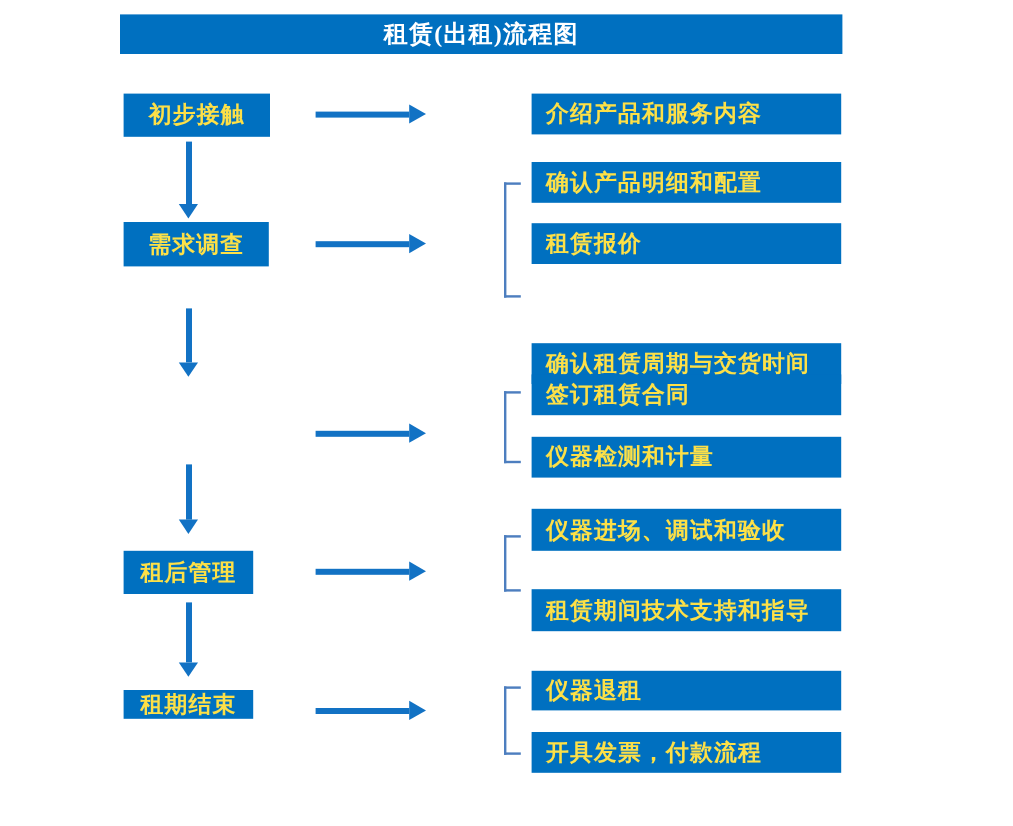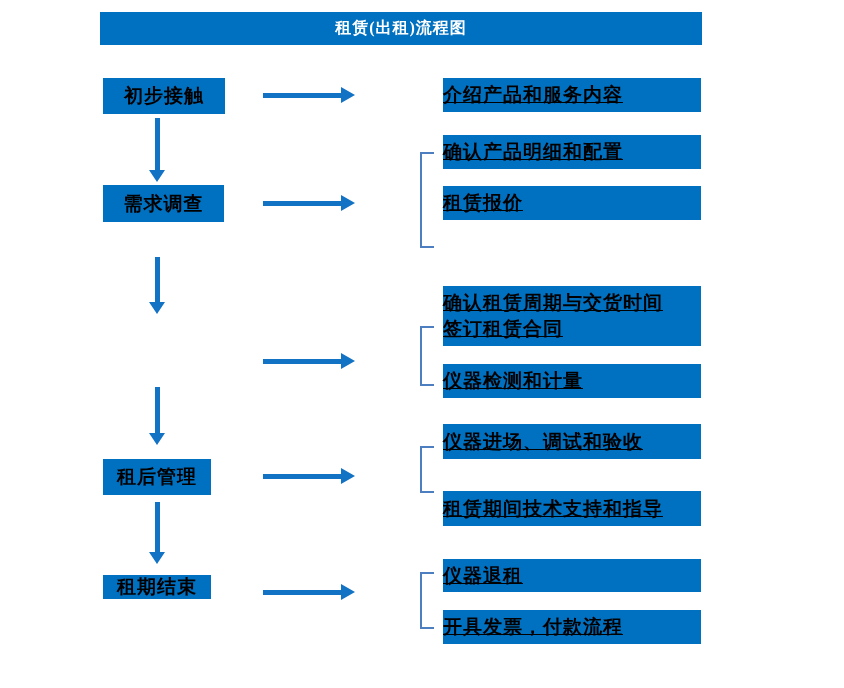--- a/index.html
+++ b/index.html
@@ -6,35 +6,35 @@
   .canvas{
     position:relative;
     width:844px;height:688px;
     background:#ffffff;
     font-family:"Liberation Serif","DejaVu Serif",serif;
     overflow:hidden;
   }
   .bluebox{
     position:absolute;
     background:#0070C0;
-    color:#000000;
+    color:#fde047;
     font-weight:bold;
     font-size:19px;
     display:flex;
     align-items:center;
     box-sizing:border-box;
     letter-spacing:1px;
   }
   .leftbox{justify-content:center;}
-  .rightbox{justify-content:flex-start;text-decoration:underline;}
+  .rightbox{justify-content:flex-start;padding-left:12px;}
   .titlebar{
     position:absolute;
     left:100px;top:12px;width:602px;height:33px;
     background:#0070C0;color:#ffffff;
-    font-weight:bold;font-size:16px;
+    font-weight:bold;font-size:20px;
     display:flex;align-items:center;justify-content:center;
     letter-spacing:1px;
   }
   
   .pos-l1{left:103px;top:78px; width:122px;height:36px;}
   .pos-l2{left:103px;top:185px;width:121px;height:37px;}
   .pos-l3{left:103px;top:343px;width:109px;height:37px;}
   .pos-l4{left:103px;top:459px;width:108px;height:36px;}
   .pos-l5{left:103px;top:575px;width:108px;height:24px;}
   

